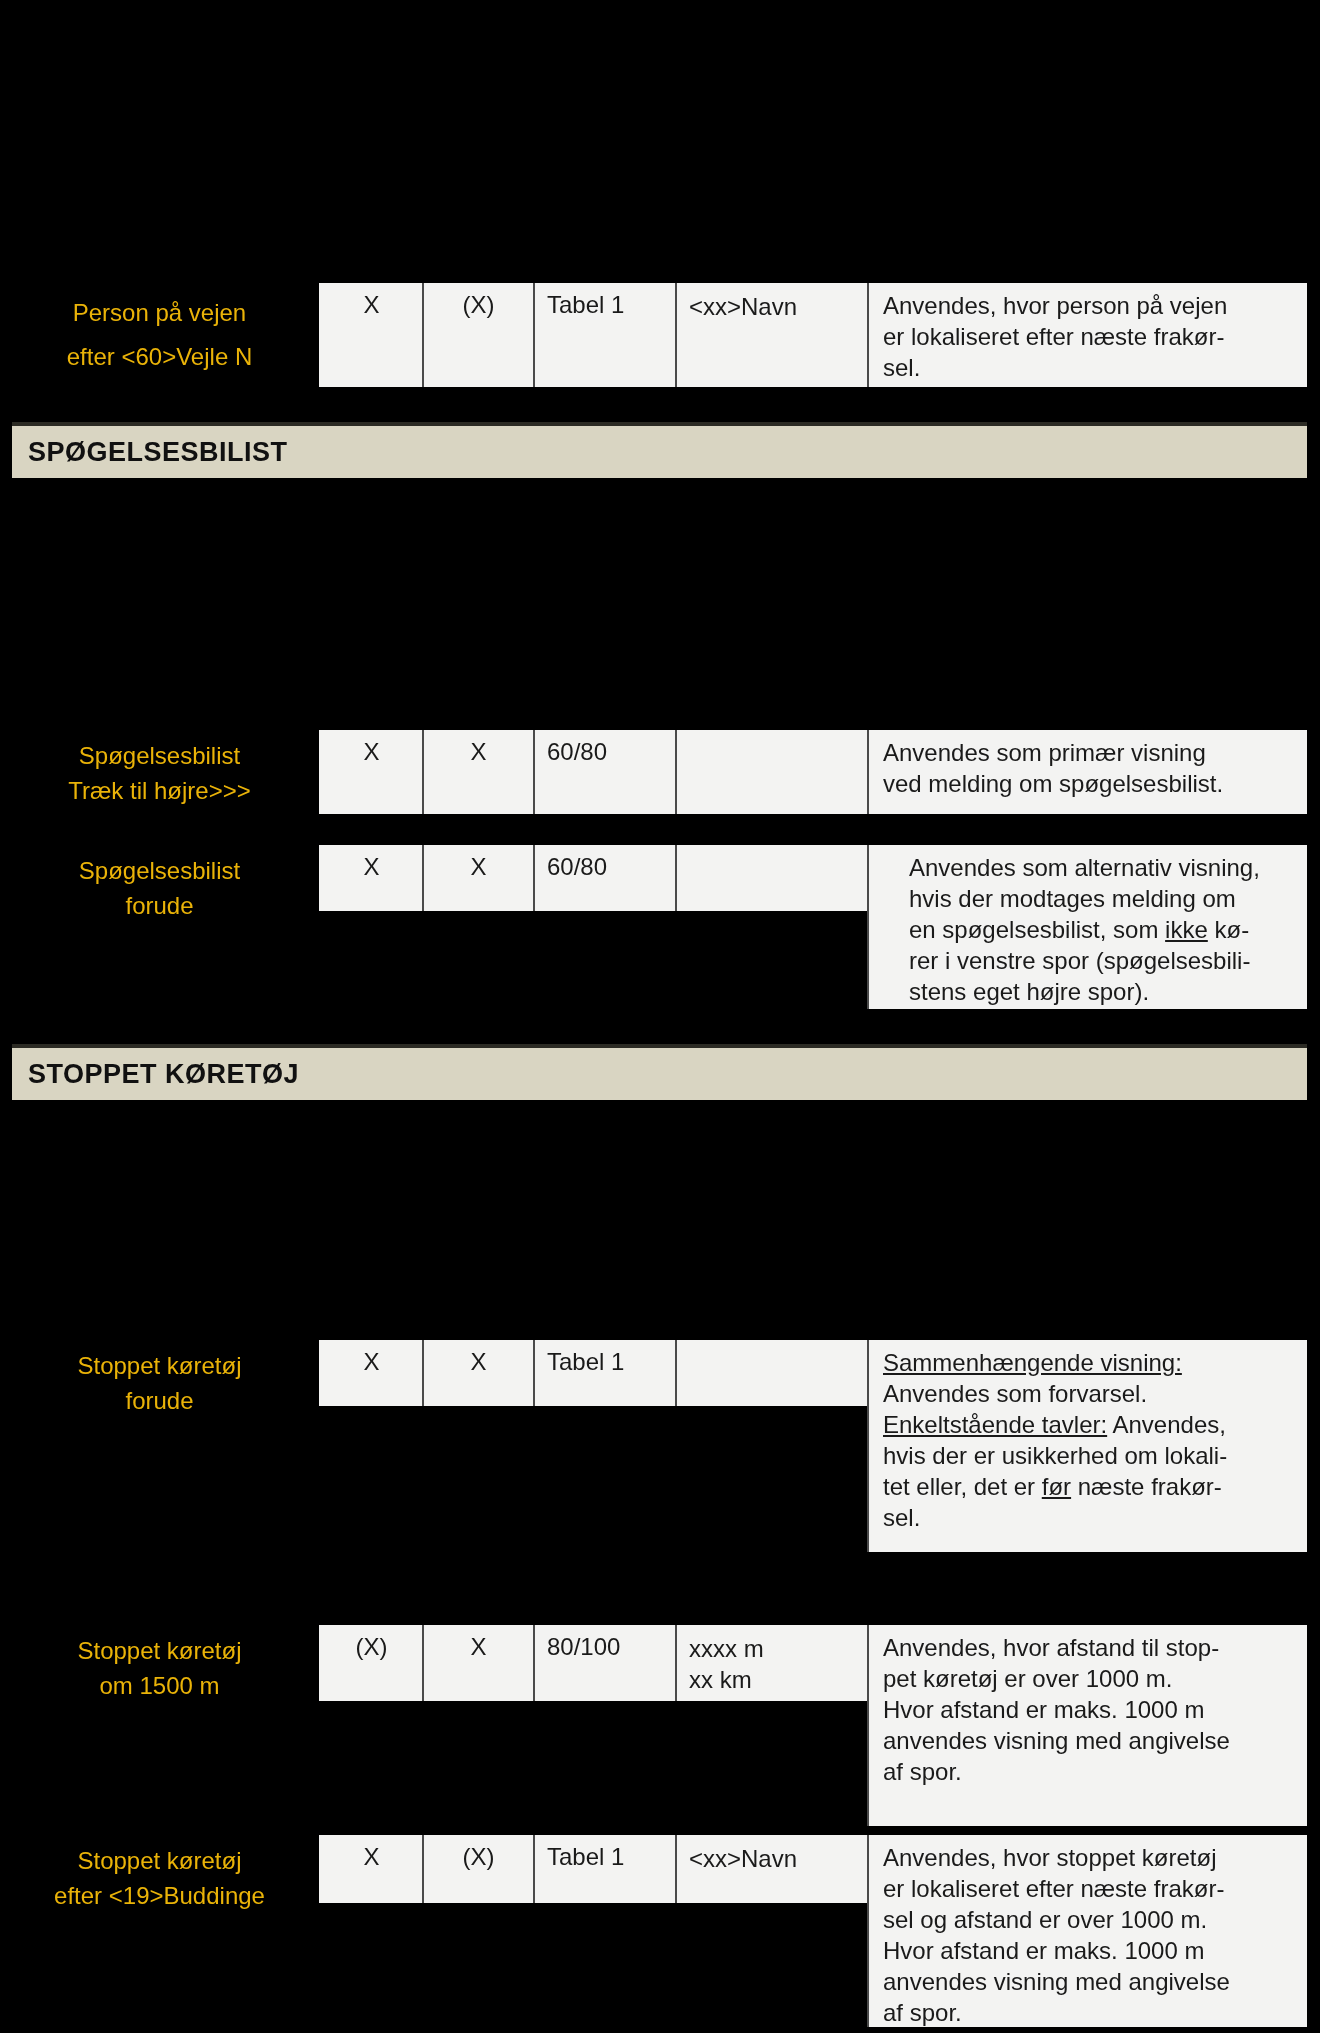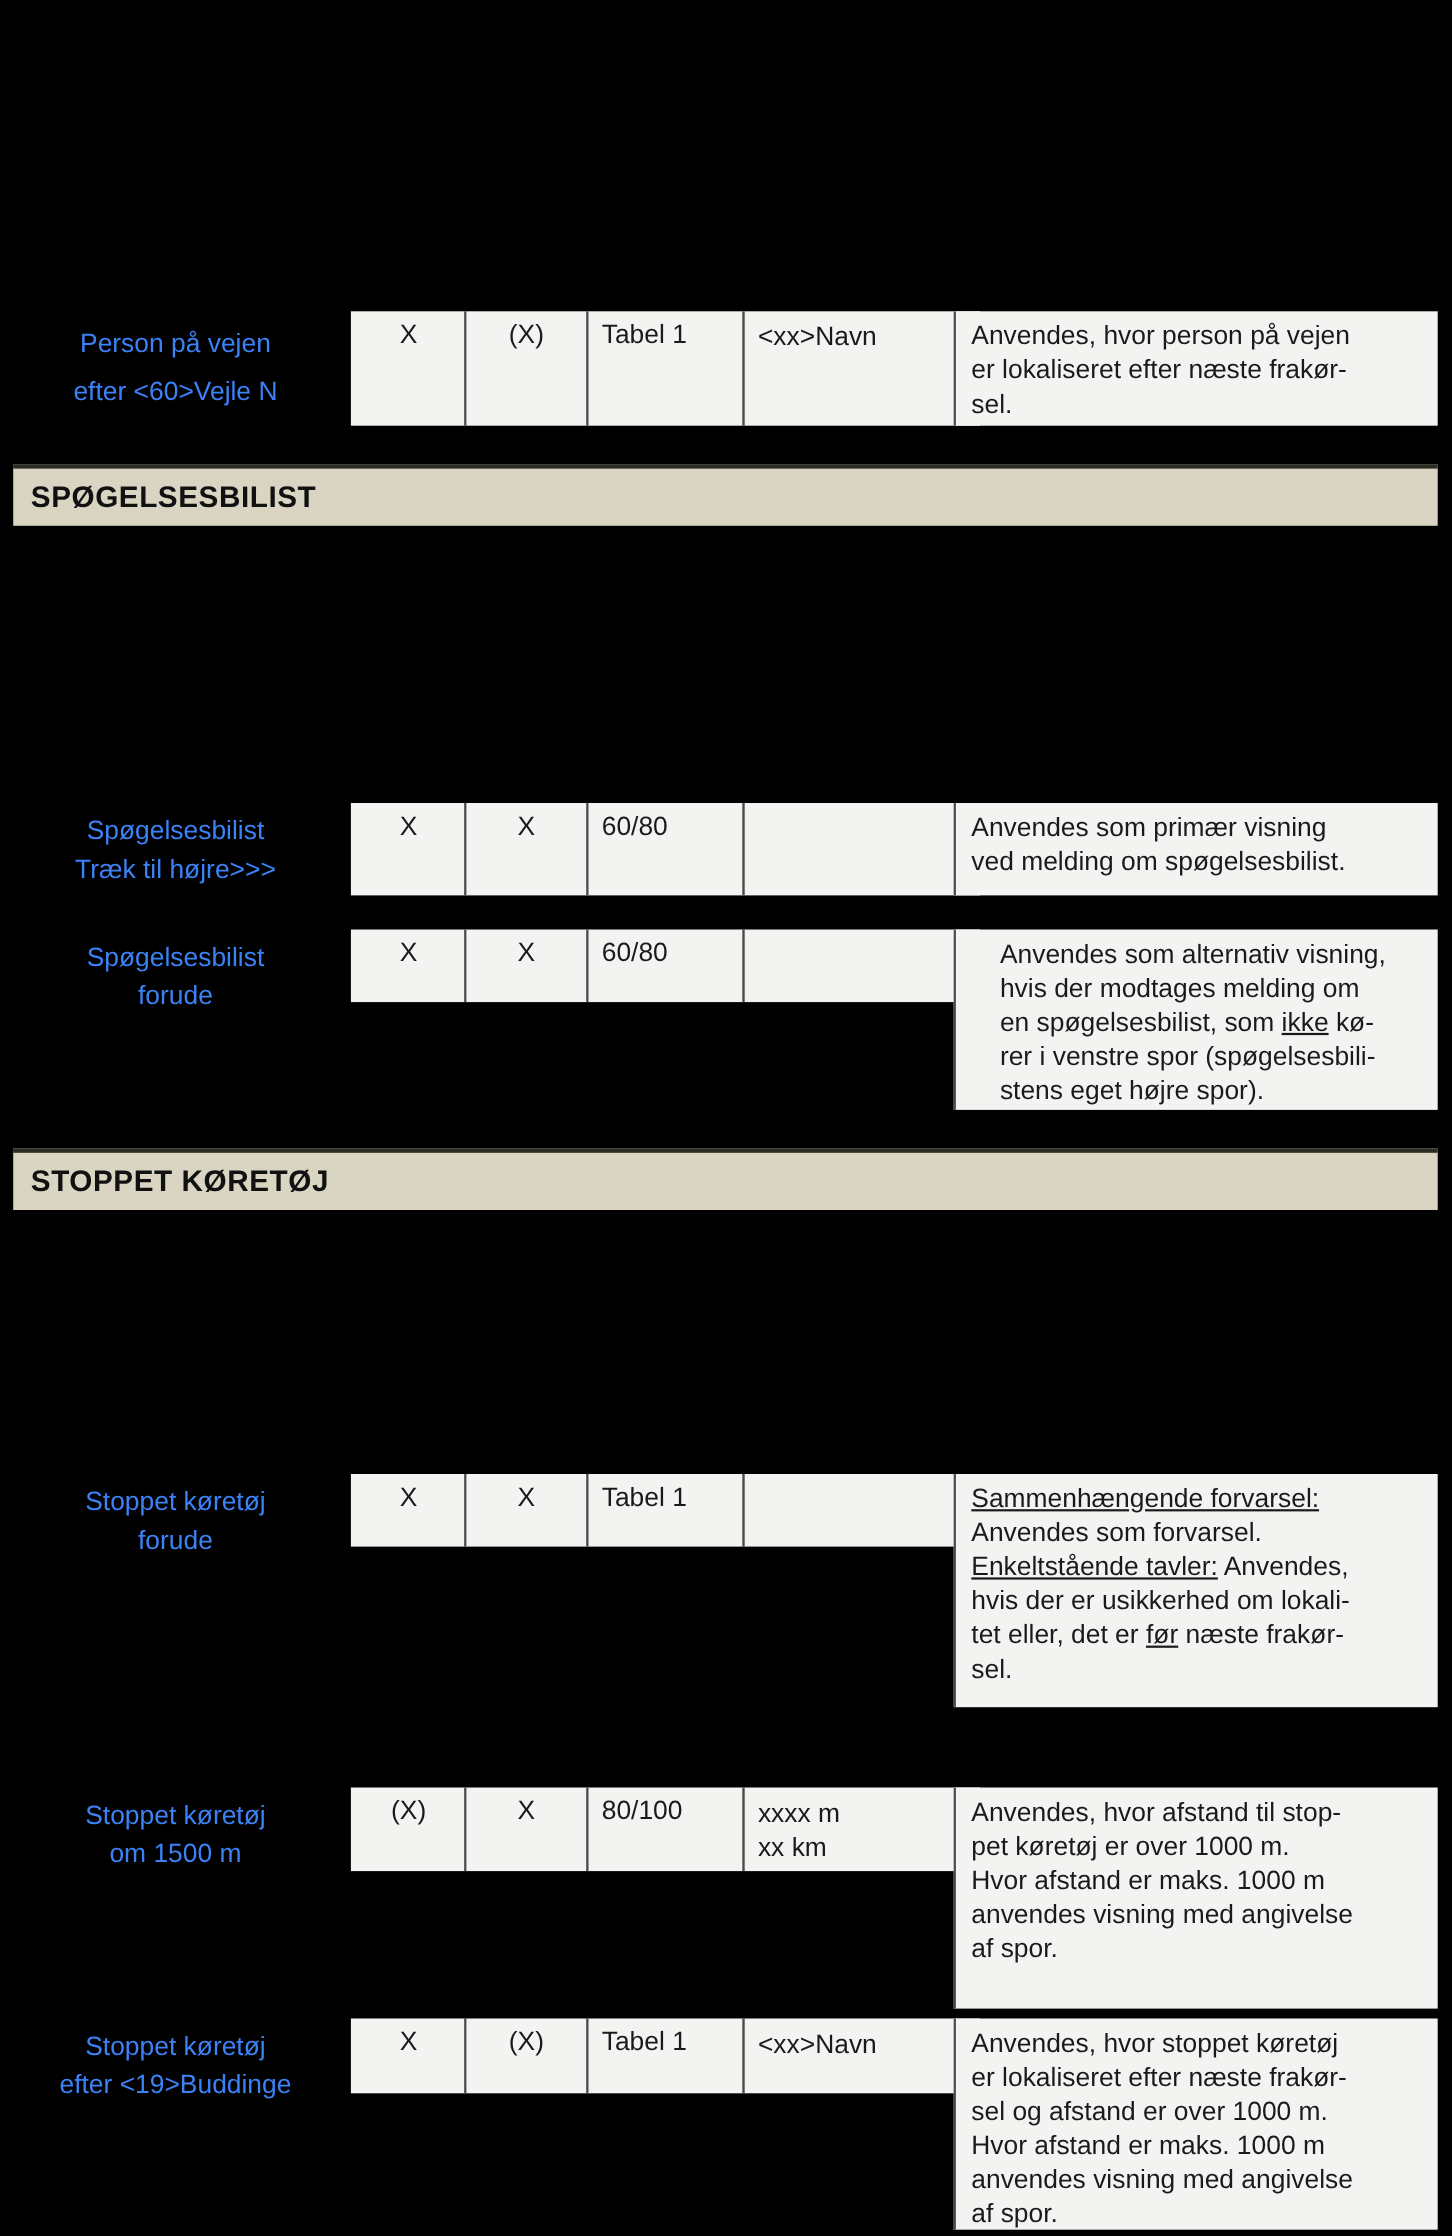--- a/index.html
+++ b/index.html
@@ -11,21 +11,21 @@
   .row { position:absolute; left:0; width:1307px; }
   .r0 { top:283px; }
   .r1 { top:730px; }
   .r2 { top:845px; }
   .r3 { top:1340px; }
   .r4 { top:1625px; }
   .r5 { top:1835px; }
 
   .label {
     position:absolute; left:0; top:8px; width:319px;
-    text-align:center; color:#3b82f6; font-size:24px;
+    text-align:center; color:#eab308; font-size:24px;
   }
   .lline { height:35px; line-height:35px; white-space:nowrap; }
   .r0 .lline { height:44px; line-height:44px; }
 
   .cell {
     position:absolute; top:0; box-sizing:border-box;
     background:#f3f3f2; color:#1a1a1a; font-size:24px;
     border-left:2px solid #4a4a4a;
   }
   .c1 { left:319px; width:103px; text-align:center; padding-top:8px; border-left-color:transparent; }
@@ -113,21 +113,21 @@
       <div class="lline">Stoppet køretøj</div>
       <div class="lline">forude</div>
     </div>
     <div class="cell c1 short">X</div>
     <div class="cell c2 short">X</div>
     <div class="cell c3 short">Tabel 1</div>
     <div class="cell c4 short">
       <div></div>
       <div></div>
     </div>
-    <div class="cell c5 desc"><span class="u">Sammenhængende forvarsel:</span><br><span>Anvendes som forvarsel.</span><br><span class="u">Enkeltstående tavler:</span><span> Anvendes,</span><br><span>hvis der er usikkerhed om lokali-</span><br><span>tet eller, det er </span><span class="u">før</span><span> næste frakør-</span><br><span>sel.</span></div>
+    <div class="cell c5 desc"><span class="u">Sammenhængende visning:</span><br><span>Anvendes som forvarsel.</span><br><span class="u">Enkeltstående tavler:</span><span> Anvendes,</span><br><span>hvis der er usikkerhed om lokali-</span><br><span>tet eller, det er </span><span class="u">før</span><span> næste frakør-</span><br><span>sel.</span></div>
   </div>
 
   <div class="row r4">
     <div class="label">
       <div class="lline">Stoppet køretøj</div>
       <div class="lline">om 1500 m</div>
     </div>
     <div class="cell c1 short">(X)</div>
     <div class="cell c2 short">X</div>
     <div class="cell c3 short">80/100</div>

